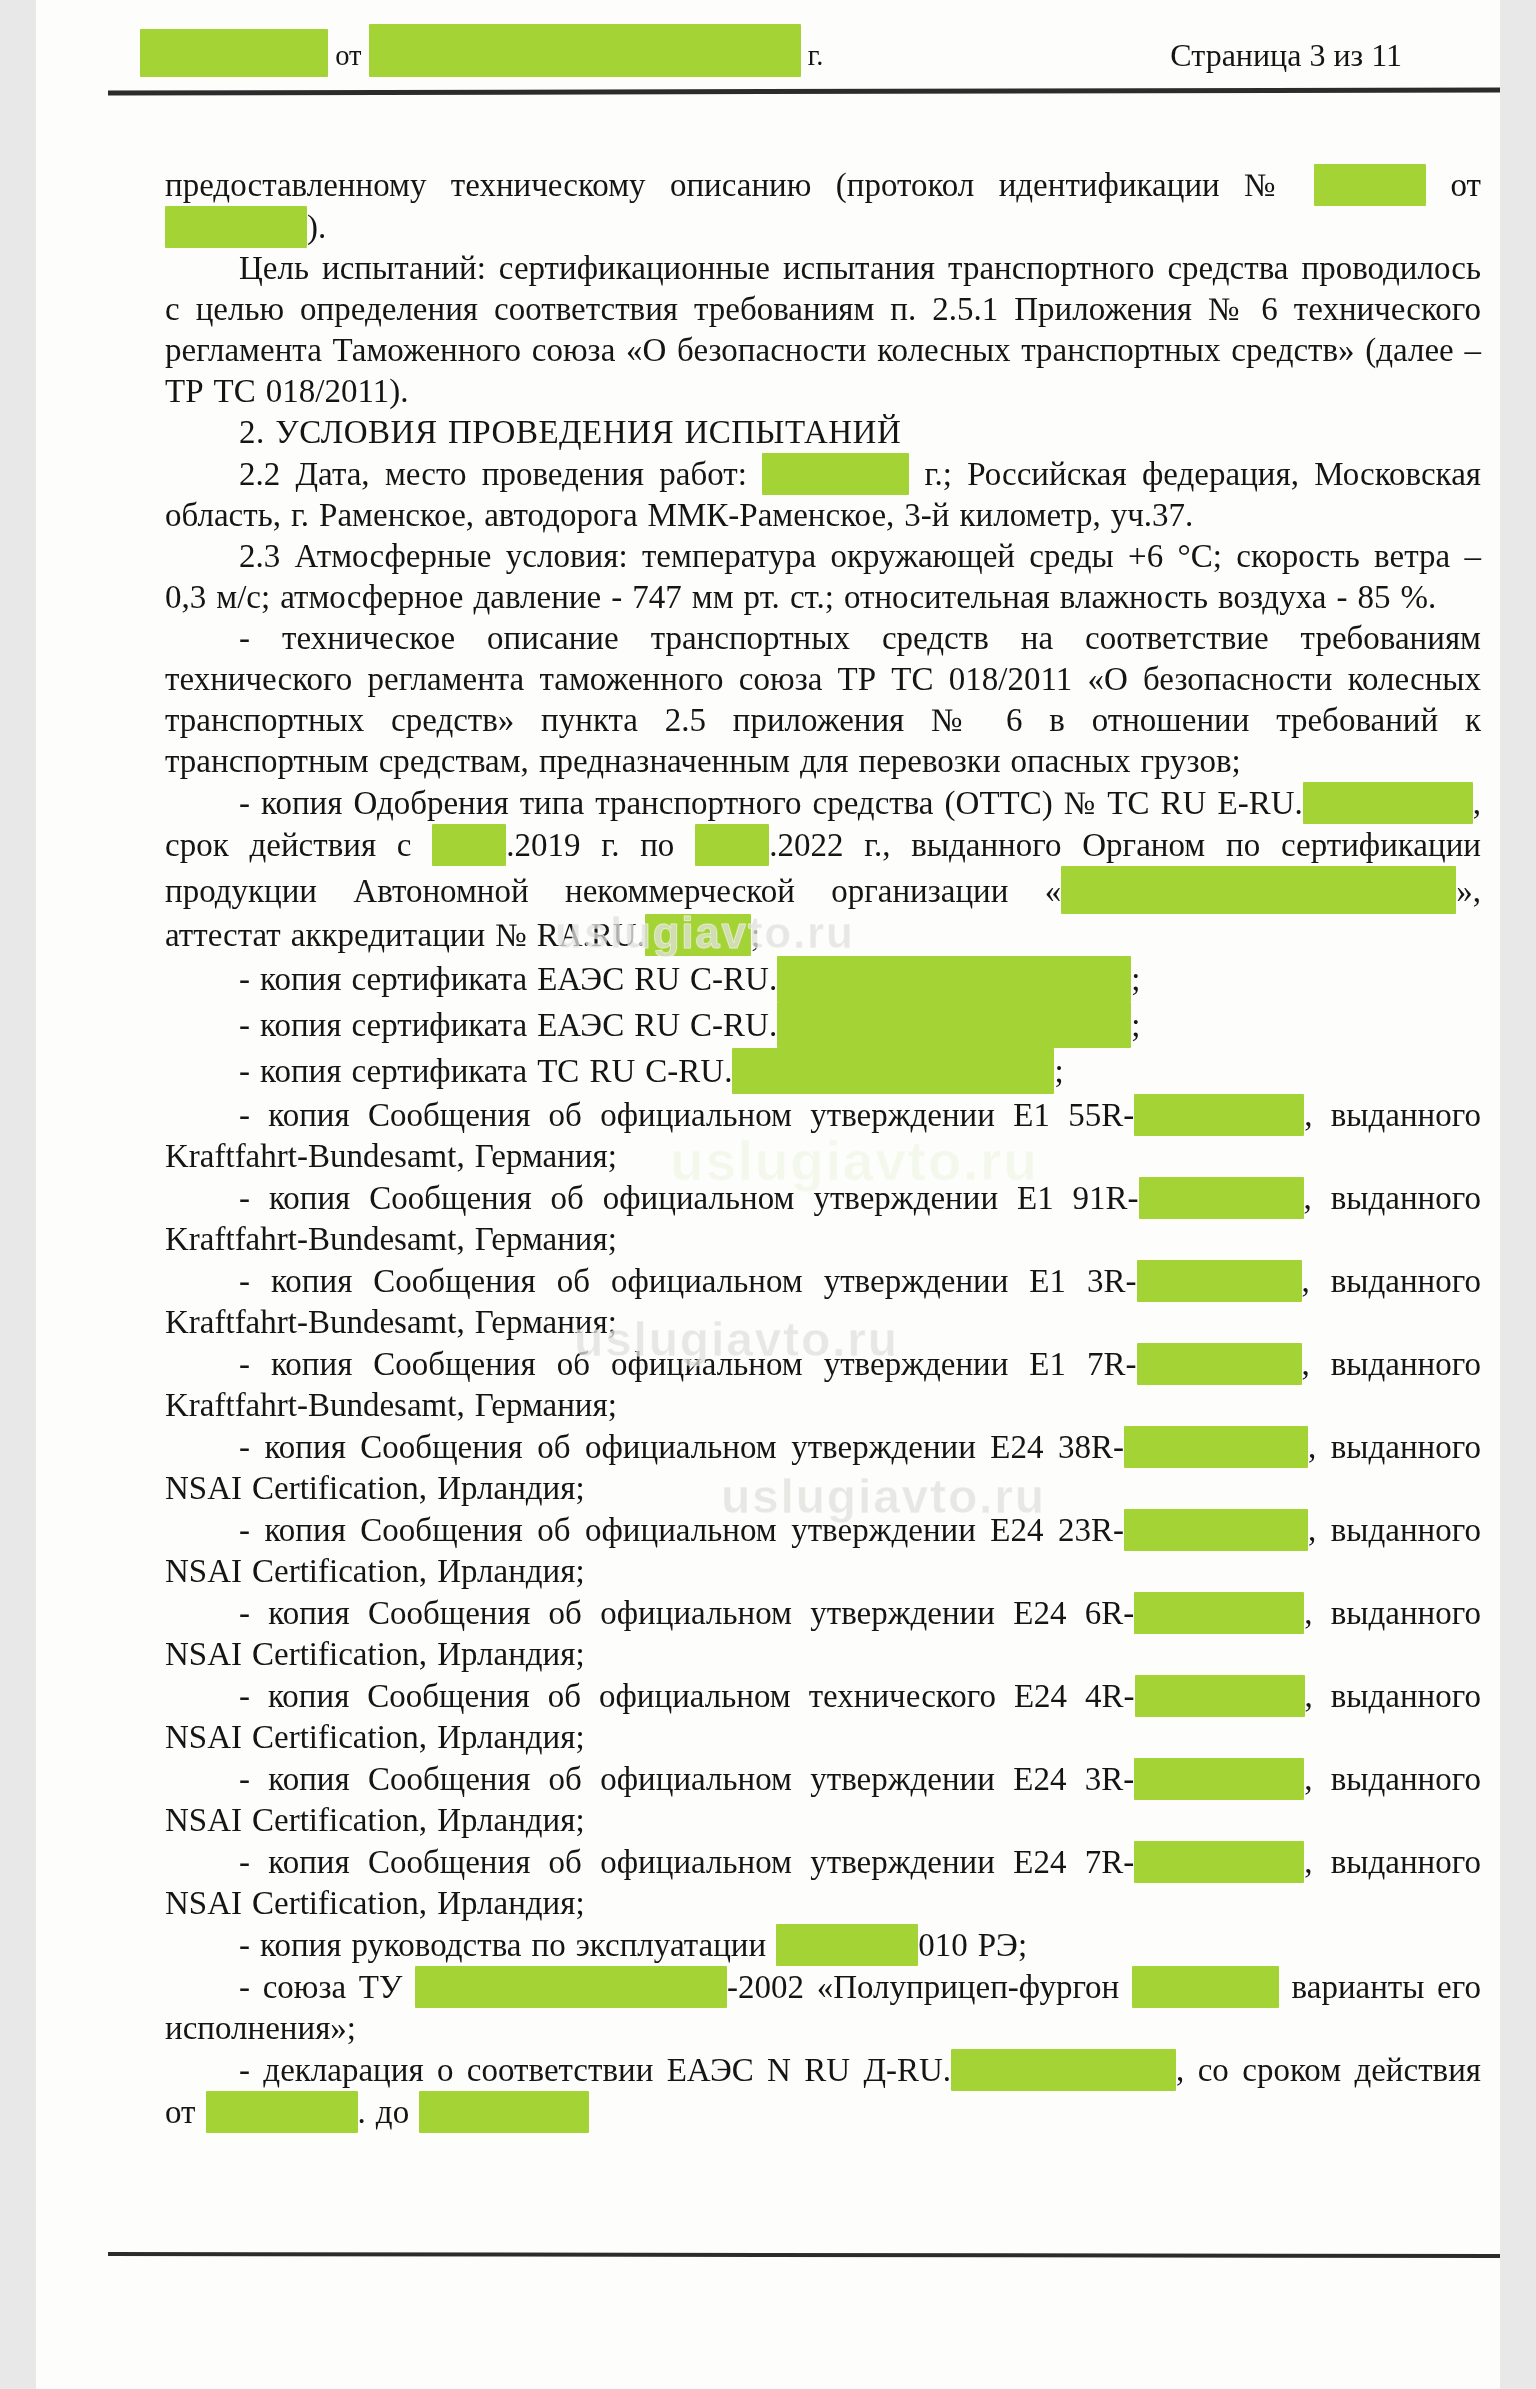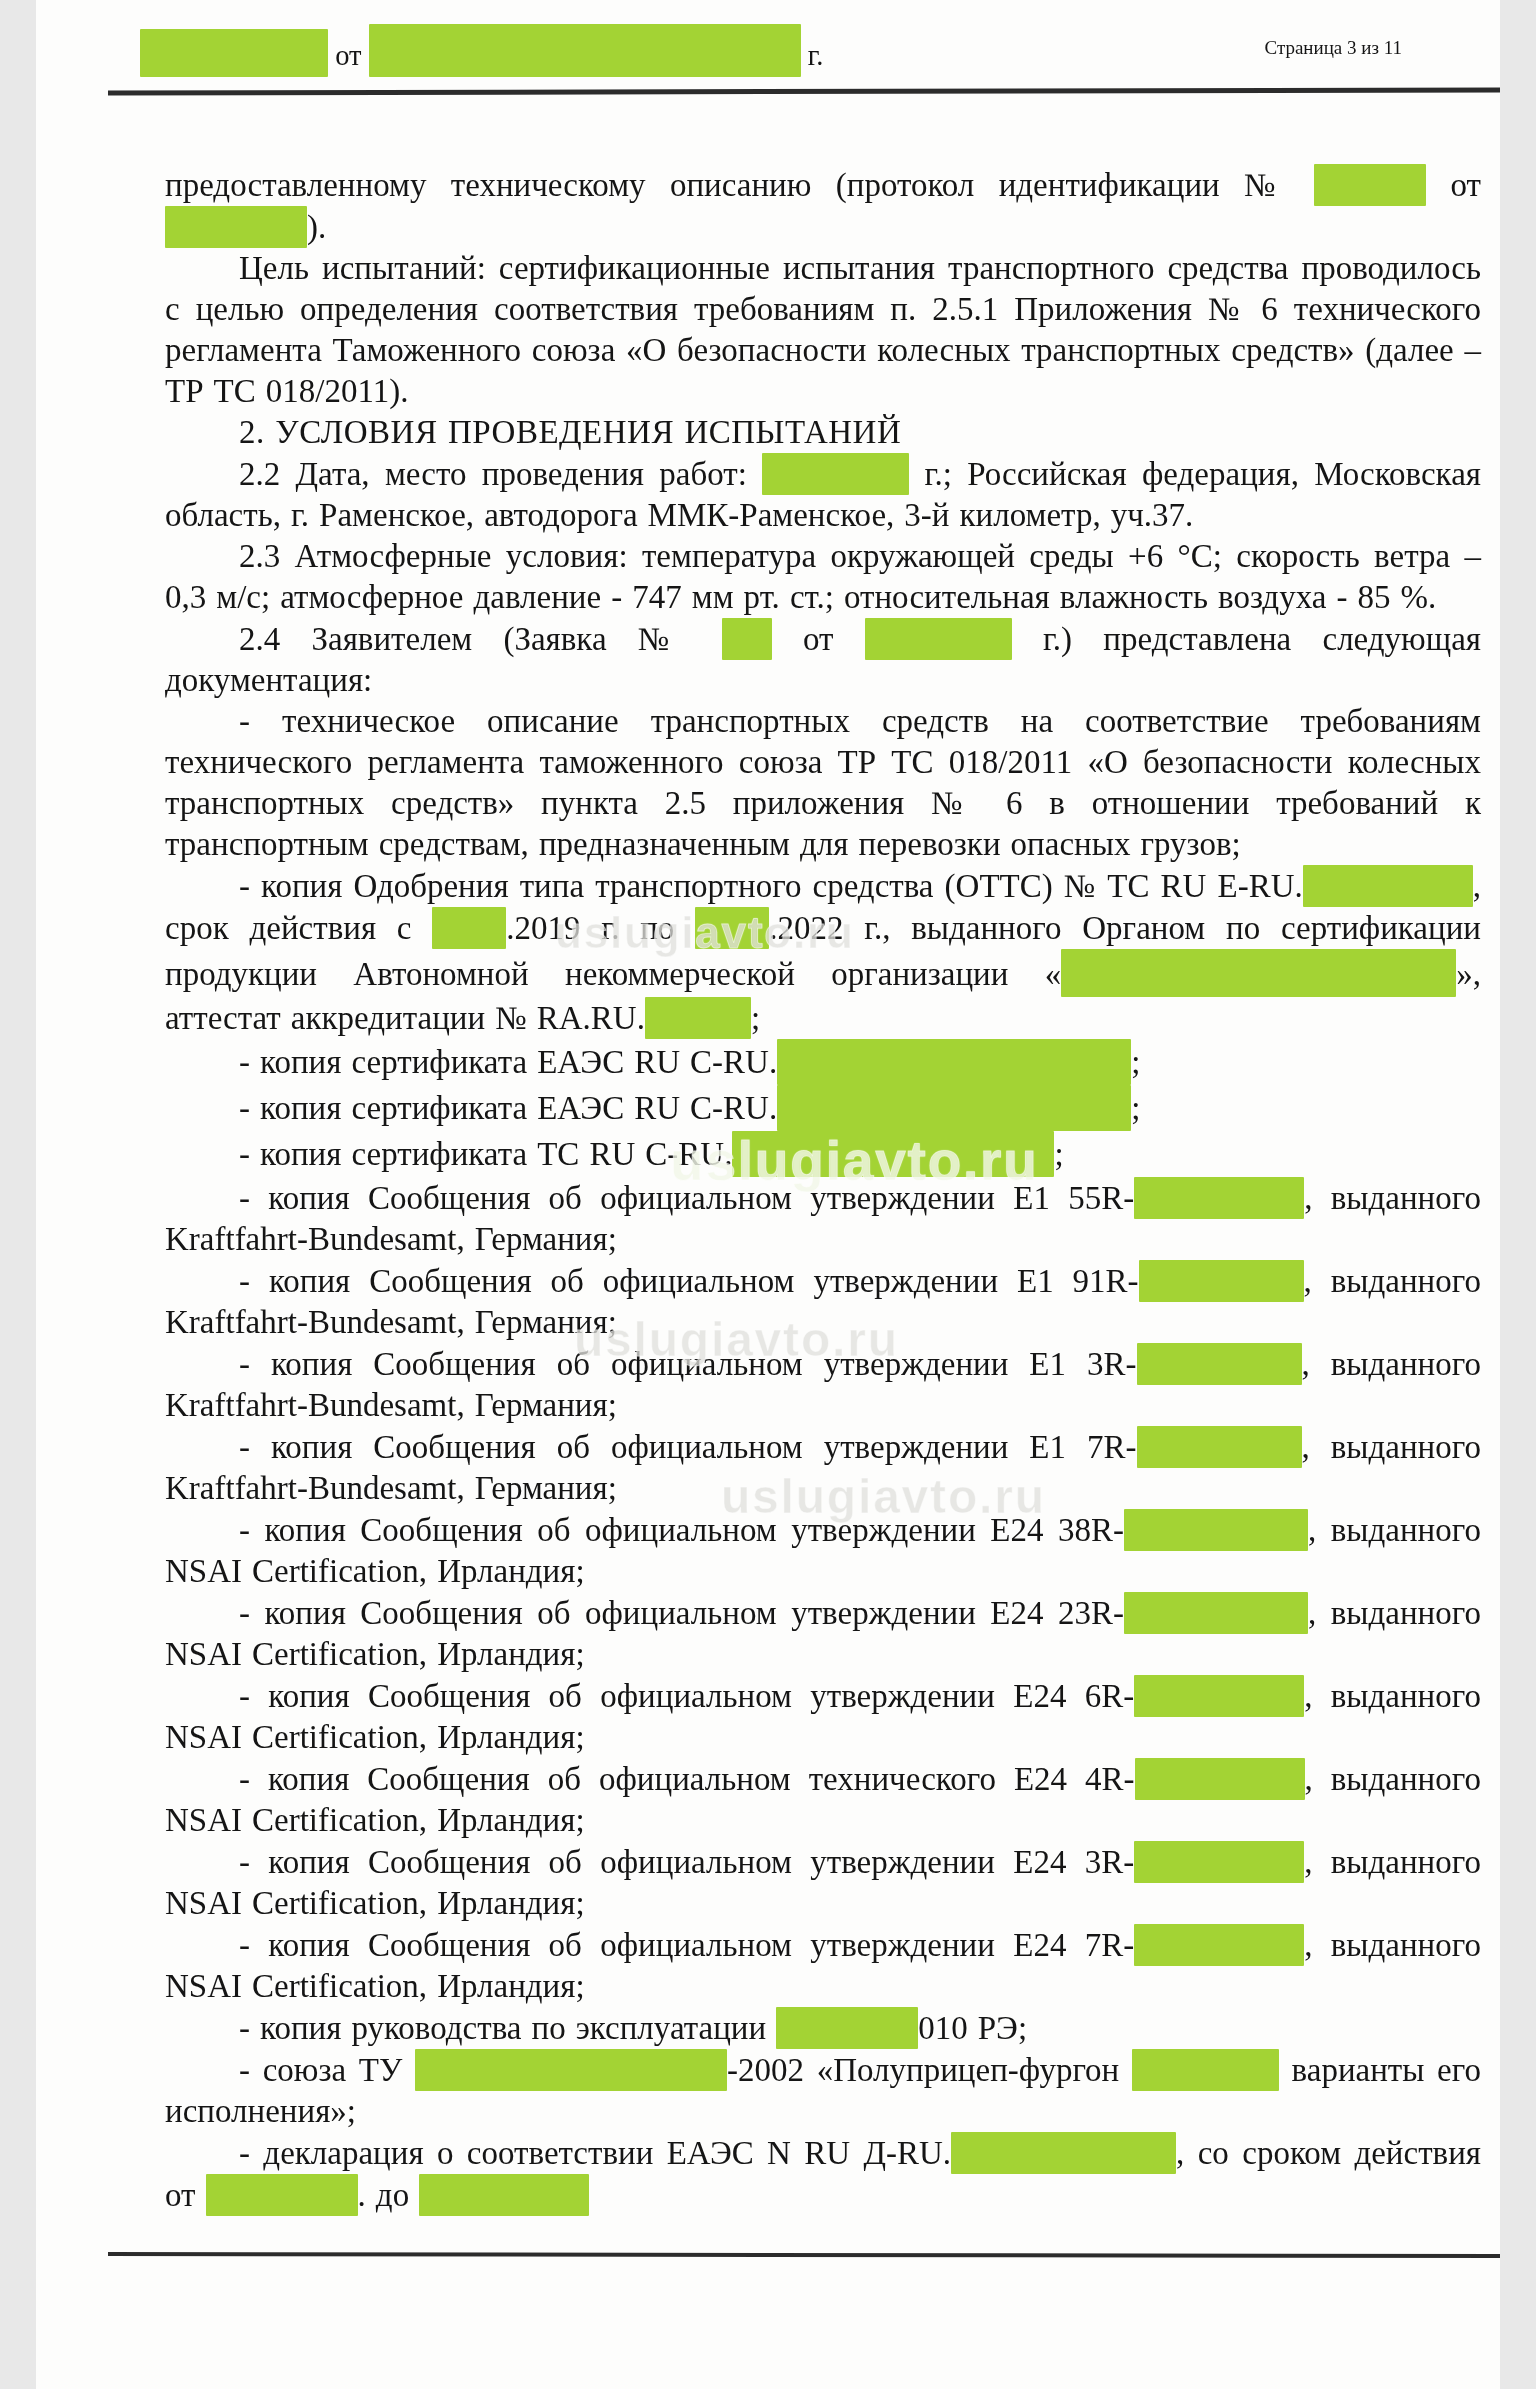--- a/index.html
+++ b/index.html
@@ -12,21 +12,21 @@
     color:#151515;
     overflow:hidden;
   }
   
   .doc-ref {
     position:absolute; top:24px; left:104px;
     font-size:28.5px; line-height:57px; white-space:nowrap;
   }
   .page-label {
     position:absolute; top:37px; right:98px;
-    font-size:19px; white-space:nowrap;
+    font-size:32px; white-space:nowrap;
   }
   .rule-top {
     position:absolute; top:89px; left:72px; width:1401px; height:4.6px;
     background:#2c2c2c; transform:rotate(-0.12deg);
   }
   
   .body-text {
     position:absolute; top:164px; left:129px; width:1316px;
     font-size:33px; line-height:41px; word-spacing:1.8px;
   }
@@ -78,21 +78,20 @@
   <div class="page-label">Страница 3 из 11</div>
 
   <div class="rule-top"></div>
 
   <div class="body-text">
       <p class="para"><span>предоставленному техническому описанию (протокол идентификации № </span><span class="redaction" style="width: 112px;"></span><span> от </span><span class="redaction" style="width: 142px;"></span><span>).</span></p>
       <p class="para indent gap-before"><span>Цель испытаний: сертификационные испытания транспортного средства проводилось с целью определения соответствия требованиям п. 2.5.1 Приложения № 6 технического регламента Таможенного союза «О безопасности колесных транспортных средств» (далее – ТР ТС 018/2011).</span></p>
       <p class="para indent heading gap-before"><span>2. УСЛОВИЯ ПРОВЕДЕНИЯ ИСПЫТАНИЙ</span></p>
       <p class="para indent"><span>2.2 Дата, место проведения работ: </span><span class="redaction" style="width: 147px;"></span><span> г.; Российская федерация, Московская область, г. Раменское, автодорога ММК-Раменское, 3-й километр, уч.37.</span></p>
       <p class="para indent"><span>2.3 Атмосферные условия: температура окружающей среды +6 °С; скорость ветра – 0,3 м/с; атмосферное давление - 747 мм рт. ст.; относительная влажность воздуха - 85 %.</span></p>
-      <p class="para indent"><span>2.4 Заявителем (Заявка № </span><span class="redaction" style="width: 50px;"></span><span> от </span><span class="redaction" style="width: 147px;"></span><span> г.) представлена следующая документация:</span></p>
       <p class="para indent"><span>- техническое описание транспортных средств на соответствие требованиям технического регламента таможенного союза ТР ТС 018/2011 «О безопасности колесных транспортных средств» пункта 2.5 приложения № 6 в отношении требований к транспортным средствам, предназначенным для перевозки опасных грузов;</span></p>
       <p class="para indent"><span>- копия Одобрения типа транспортного средства (ОТТС) № ТС RU E-RU.</span><span class="redaction" style="width: 170px;"></span><span>, срок действия с </span><span class="redaction" style="width: 74px;"></span><span>.2019 г. по </span><span class="redaction" style="width: 74px;"></span><span>.2022 г., выданного Органом по сертификации продукции Автономной некоммерческой организации «</span><span class="redaction" style="width: 395px; height: 48px; vertical-align: -12px;"></span><span>», аттестат аккредитации № RA.RU.</span><span class="redaction" style="width: 106px;"></span><span>;</span></p>
       <p class="para indent"><span>- копия сертификата ЕАЭС RU C-RU.</span><span class="redaction" style="width: 354px; height: 46px; vertical-align: -12px;"></span><span>;</span></p>
       <p class="para indent"><span>- копия сертификата ЕАЭС RU C-RU.</span><span class="redaction" style="width: 354px; height: 46px; vertical-align: -12px;"></span><span>;</span></p>
       <p class="para indent"><span>- копия сертификата ТС RU C-RU.</span><span class="redaction" style="width: 322px; height: 46px; vertical-align: -12px;"></span><span>;</span></p>
       <p class="para indent"><span>- копия Сообщения об официальном утверждении Е1 55R-</span><span class="redaction" style="width: 170px;"></span><span>, выданного Kraftfahrt-Bundesamt, Германия;</span></p>
       <p class="para indent"><span>- копия Сообщения об официальном утверждении Е1 91R-</span><span class="redaction" style="width: 165px;"></span><span>, выданного Kraftfahrt-Bundesamt, Германия;</span></p>
       <p class="para indent"><span>- копия Сообщения об официальном утверждении Е1 3R-</span><span class="redaction" style="width: 165px;"></span><span>, выданного Kraftfahrt-Bundesamt, Германия;</span></p>
       <p class="para indent"><span>- копия Сообщения об официальном утверждении Е1 7R-</span><span class="redaction" style="width: 165px;"></span><span>, выданного Kraftfahrt-Bundesamt, Германия;</span></p>
       <p class="para indent"><span>- копия Сообщения об официальном утверждении Е24 38R-</span><span class="redaction" style="width: 184px;"></span><span>, выданного NSAI Certification, Ирландия;</span></p>

